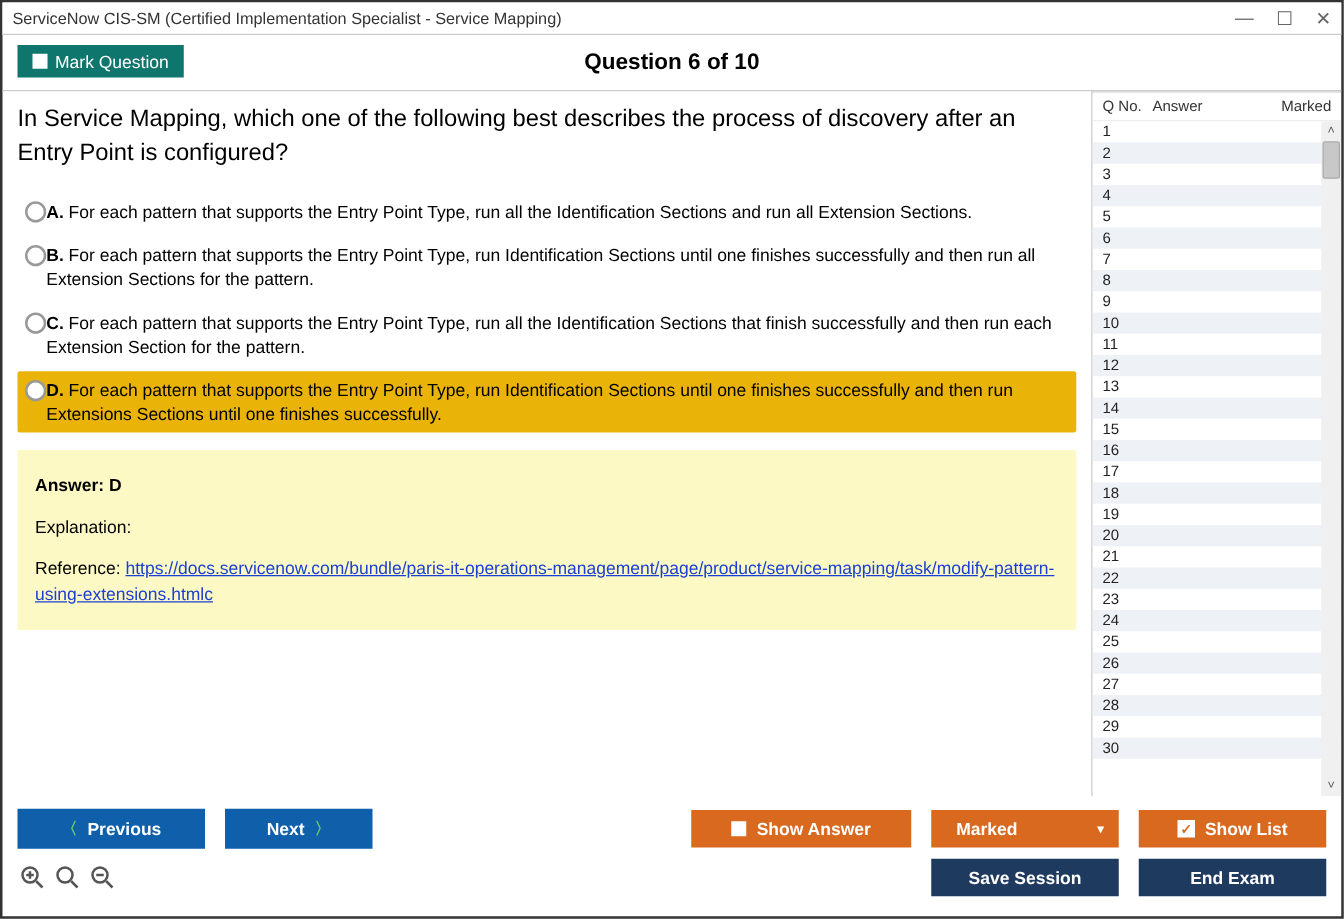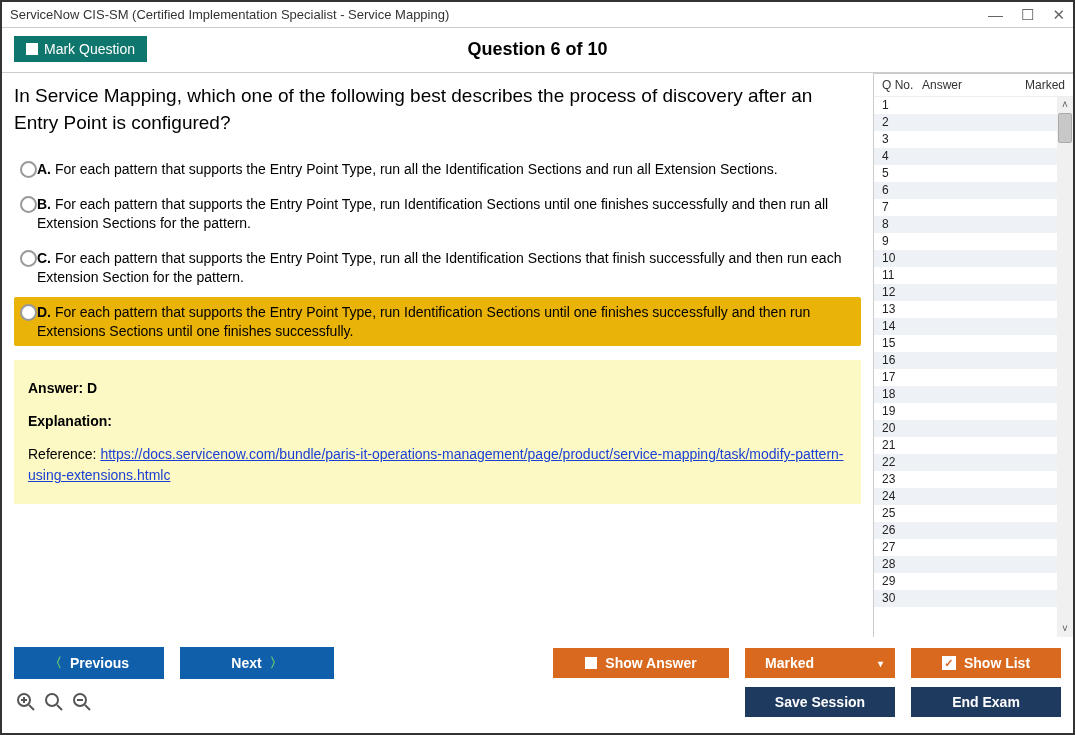--- a/index.html
+++ b/index.html
@@ -16,21 +16,21 @@
 .body { flex: 1; display: flex; overflow: hidden; }
 .main { flex: 1; padding: 10px 12px 0 12px; overflow: hidden; }
 .question-text { font-size: 19px; margin-bottom: 18px; line-height: 1.4; }
 .options { }
 .option { display: flex; align-items: flex-start; gap: 0; padding: 6px 6px; margin-bottom: 4px; line-height: 1.35; border-radius: 2px; }
 .option.correct { background: #eab308; }
 .radio { width: 17px; height: 17px; border: 2px solid #999; border-radius: 50%; flex-shrink: 0; margin-top: 1px; background: #fff; }
 .opt-text b { font-weight: bold; }
 .answer-box { background: #fdf9c4; padding: 18px 14px; margin-top: 14px; font-size: 14px; line-height: 1.5; }
 .answer-box .ans-line { font-weight: bold; margin-bottom: 12px; }
-.answer-box .exp-label { font-weight: bold; margin-bottom: 12px; }
+.answer-box .exp-label { font-weight: normal; margin-bottom: 12px; }
 .answer-box a { color: #1a3fd4; text-decoration: underline; }
 .sidebar { width: 200px; border-left: 1px solid #ccc; display: flex; flex-direction: column; font-size: 12px; position: relative; }
 .sidehead { display: flex; padding: 4px 4px 4px 8px; font-size: 12px; color: #333; border-bottom: 1px solid #eee; }
 .sidehead .c1 { width: 40px; }
 .sidehead .c2 { width: 70px; }
 .sidehead .c3 { flex: 1; margin-left: 33px; }
 .qlist { flex: 1; overflow: hidden; position: relative; }
 .qrow { display: flex; padding: 0 8px; height: 17px; line-height: 17px; font-size: 12px; color: #222; }
 .qrow.alt { background: #eef2f7; }
 .scroll-track { position: absolute; right: 0; top: 0; bottom: 0; width: 16px; background: #f0f0f0; }
@@ -43,21 +43,21 @@
 .spacer { flex: 1; }
 .btn { padding: 7px 20px; font-size: 14px; font-weight: bold; border: none; cursor: pointer; color: #fff; display: flex; align-items: center; justify-content: center; gap: 8px; }
 .btn-blue { background: #0f5faa; }
 .btn-orange { background: #d9691e; }
 .btn-dark { background: #1f3a5f; }
 .btn .chev { font-size: 13px; }
 .btn .chev.green { color: #6dd06d; }
 .btn .sq { width: 12px; height: 12px; background: #fff; display: inline-block; }
 .btn .chk { width: 14px; height: 14px; background: #fff; color: #d9691e; display: inline-flex; align-items: center; justify-content: center; font-size: 11px; font-weight: bold; }
 .prev-btn { width: 150px; }
-.next-btn { width: 154px; }
+.next-btn { width: 118px; }
 .show-ans { width: 176px; text-align: center; }
 .review-btn { width: 150px; justify-content: space-between; padding-right: 12px; }
 .showlist-btn { width: 150px; }
 .save-btn, .end-btn { width: 150px; }
 .zoom-icons { display: flex; gap: 8px; color: #555; font-size: 18px; padding-left: 2px; }
 .zoom-icons span { cursor: pointer; display: inline-flex; align-items: center; }
 .sidebar-border-top { border-top: 1px solid #ccc; }
 </style>
 </head>
 <body>

